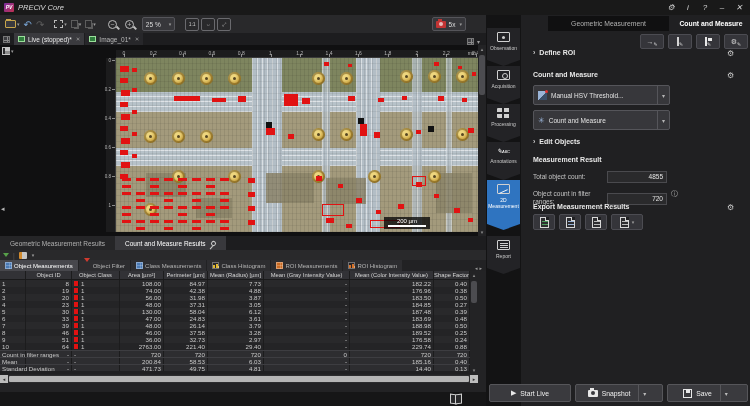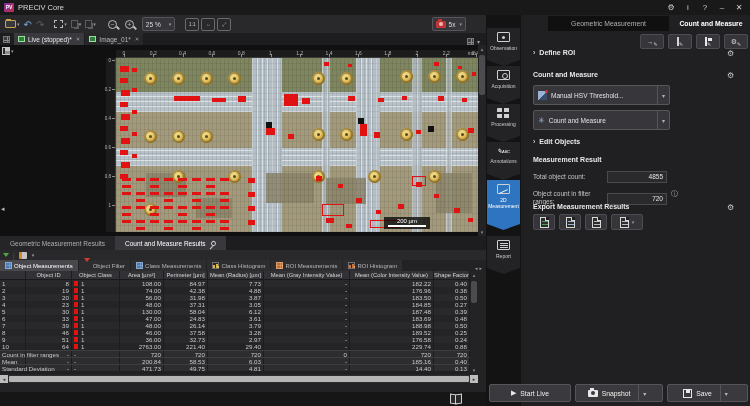--- a/index.html
+++ b/index.html
@@ -2,21 +2,21 @@
 <html><head>
 <meta charset="utf-8">
 <style>
   html,body{margin:0;padding:0;width:750px;height:406px;overflow:hidden;background:#141415;
     font-family:"Liberation Sans",sans-serif;color:#ccc;-webkit-font-smoothing:antialiased;}
   *{box-sizing:border-box;}
   .abs{position:absolute;}
   #app{position:relative;width:750px;height:406px;background:#141415;font-size:7px;}
 
   
-  #titlebar{left:0;top:0;width:750px;height:15px;background:#191919;display:flex;align-items:center;padding:0 4px;}
+  #titlebar{left:0;top:0;width:750px;height:15px;background:#191919;display:flex;align-items:center;padding:0 4px;font-style:italic;}
   #logo{width:10px;height:9px;background:linear-gradient(135deg,#7a2fa0,#c03050);border-radius:1px;
     color:#fff;font-size:5px;line-height:9px;text-align:center;font-weight:bold;margin-right:4px;}
   #apptitle{font-size:7.5px;color:#d8d8d8;}
   #titlebar .spacer{flex:1;}
   .tbarbtn{width:14px;height:13px;text-align:center;line-height:13px;color:#cfcfcf;font-size:8px;margin-left:3px;cursor:default;}
 
   
   #toolbar{left:0;top:15px;width:487px;height:18px;background:#29292b;display:flex;align-items:center;padding:0 3px;}
   .tb{height:15px;display:flex;align-items:center;justify-content:center;padding:0 2px;border-radius:2px;color:#c5c5c5;}
   .tb .g{font-size:10px;line-height:15px;}

